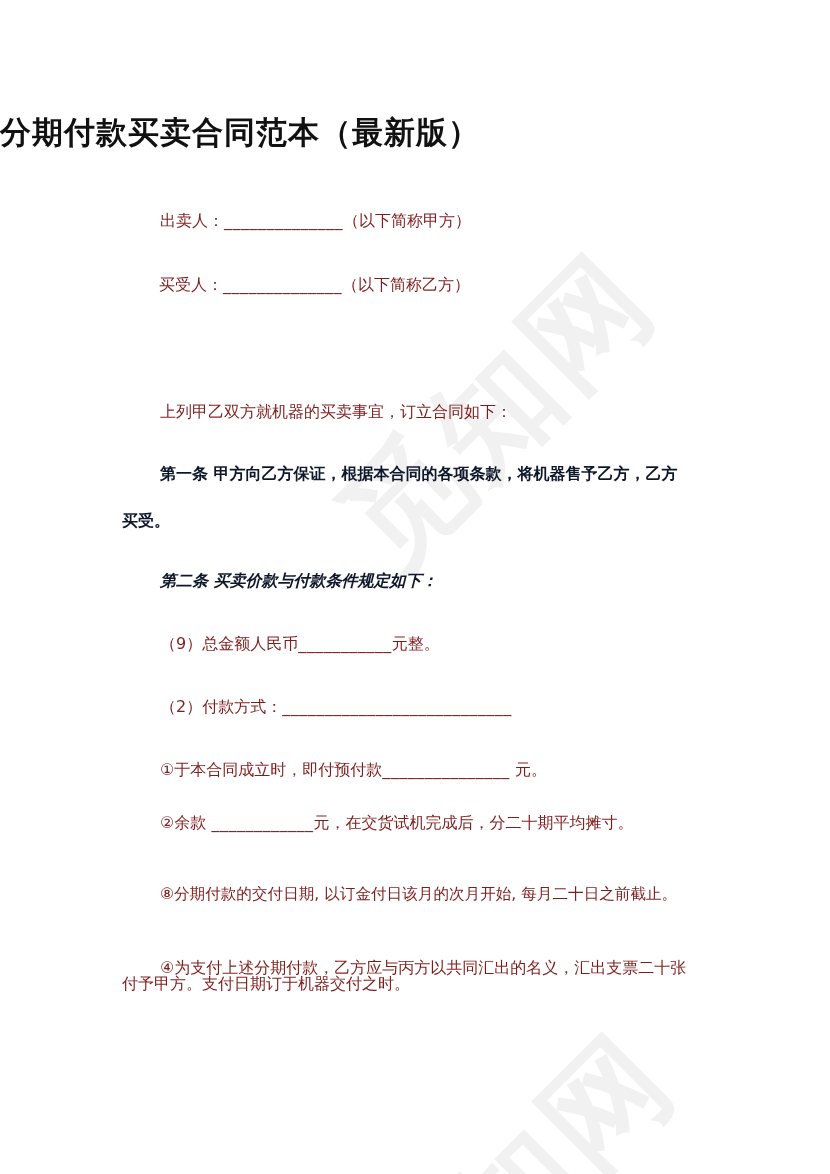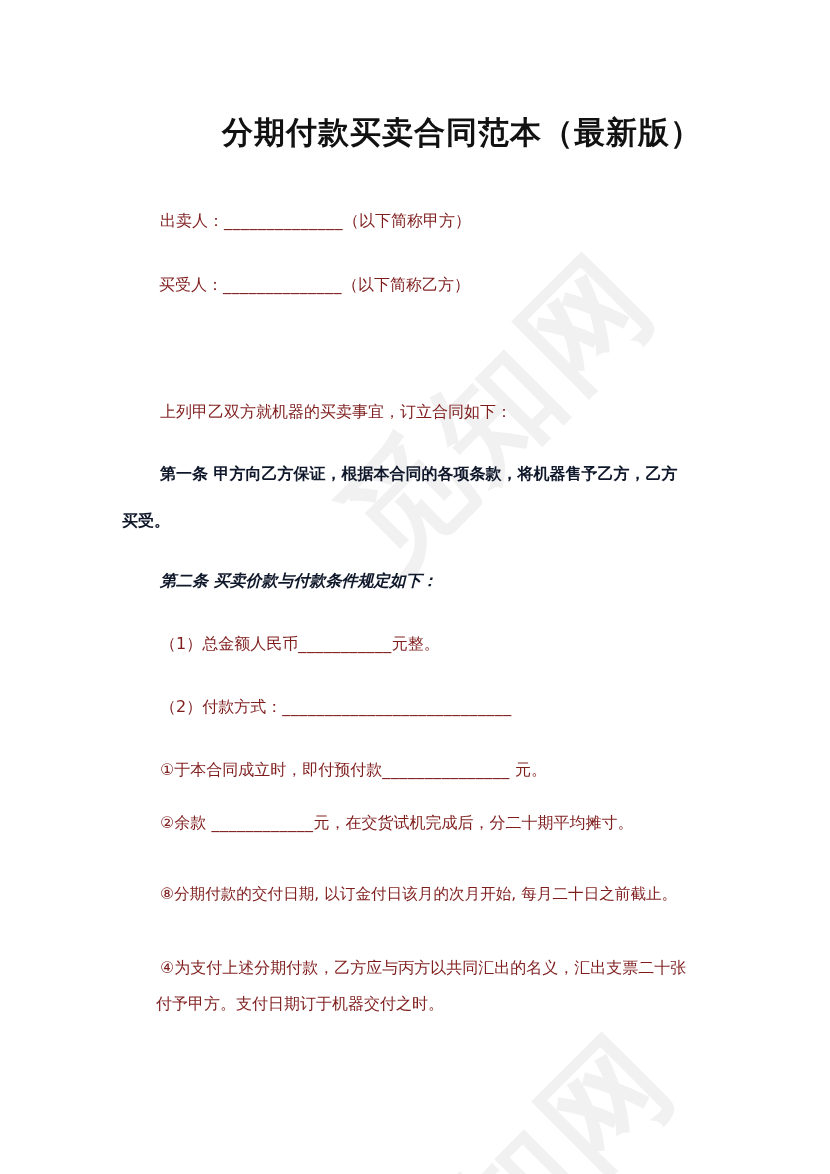--- a/index.html
+++ b/index.html
@@ -35,21 +35,21 @@
       pointer-events: none;
       user-select: none;
     }
     .wm-1 { left: 310px; top: 330px; }
     .wm-2 { left: 330px; top: 1110px; }
     .title {
       position: absolute;
       left: 0;
       top: 112px;
       width: 702px;
-      text-align: right;
+      text-align: left;
       font-family: "DejaVu Serif", "Liberation Serif", serif;
       font-weight: bold;
       font-size: 31px;
       letter-spacing: 1px;
       color: #111111;
     }
     .line {
       position: absolute;
       font-size: 16px;
       white-space: nowrap;
@@ -82,33 +82,33 @@
   </div>
 
   <div class="line" style="left:160px; top:402px;">上列甲乙双方就机器的买卖事宜，订立合同如下：</div>
 
   <div class="line bold" style="left:160px; top:464px;">第一条  甲方向乙方保证，根据本合同的各项条款，将机器售予乙方，乙方</div>
   <div class="line bold" style="left:122px; top:511px;">买受。</div>
 
   <div class="line bold" style="left:160px; top:571px;font-style:italic;">第二条  买卖价款与付款条件规定如下：</div>
 
   <div class="line" style="left:160px; top:634px;">
-    <span>（1）总金额人民币</span><span class="blank">___________</span><span>元整。</span>
+    <span>（9）总金额人民币</span><span class="blank">___________</span><span>元整。</span>
   </div>
 
   <div class="line" style="left:160px; top:697px;">
     <span>（2）付款方式：</span><span class="blank">___________________________</span>
   </div>
 
   <div class="line" style="left:160px; top:760px;">
     <span>①于本合同成立时，即付预付款</span><span class="blank">_______________</span><span> 元。</span>
   </div>
 
   <div class="line" style="left:160px; top:774px;margin-top:39px;">
     <span>②余款 </span><span class="blank">____________</span><span>元，在交货试机完成后，分二十期平均摊寸。</span>
   </div>
 
   <div class="line" style="left:160px; top:884px; font-size:15.6px;">⑧分期付款的交付日期, 以订金付日该月的次月开始, 每月二十日之前截止。</div>
 
   <div class="line" style="left:160px; top:958px;">④为支付上述分期付款，乙方应与丙方以共同汇出的名义，汇出支票二十张</div>
-  <div class="line" style="left:122px; top:994px;margin-left:34px;">付予甲方。支付日期订于机器交付之时。</div>
+  <div class="line" style="left:122px; top:974px;">付予甲方。支付日期订于机器交付之时。</div>
 
 </div>
 
 </body></html>

